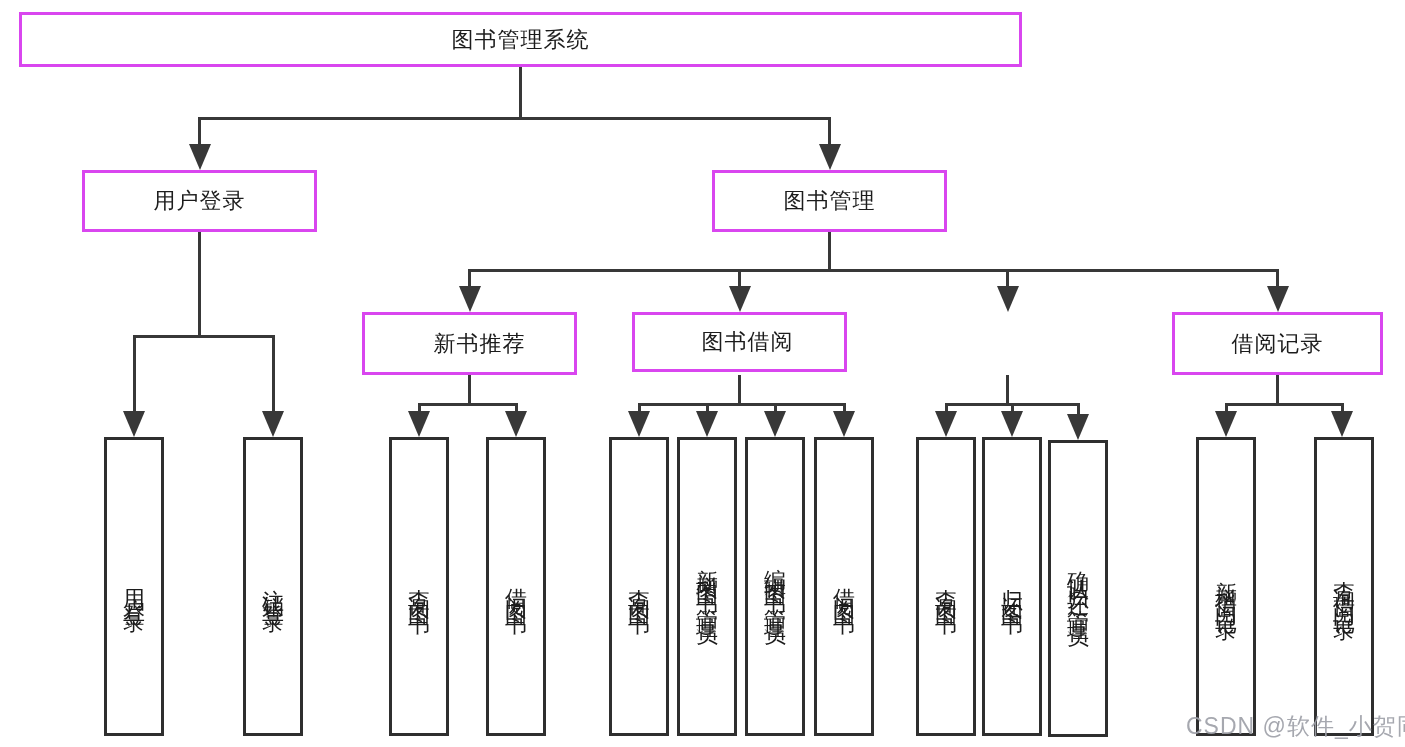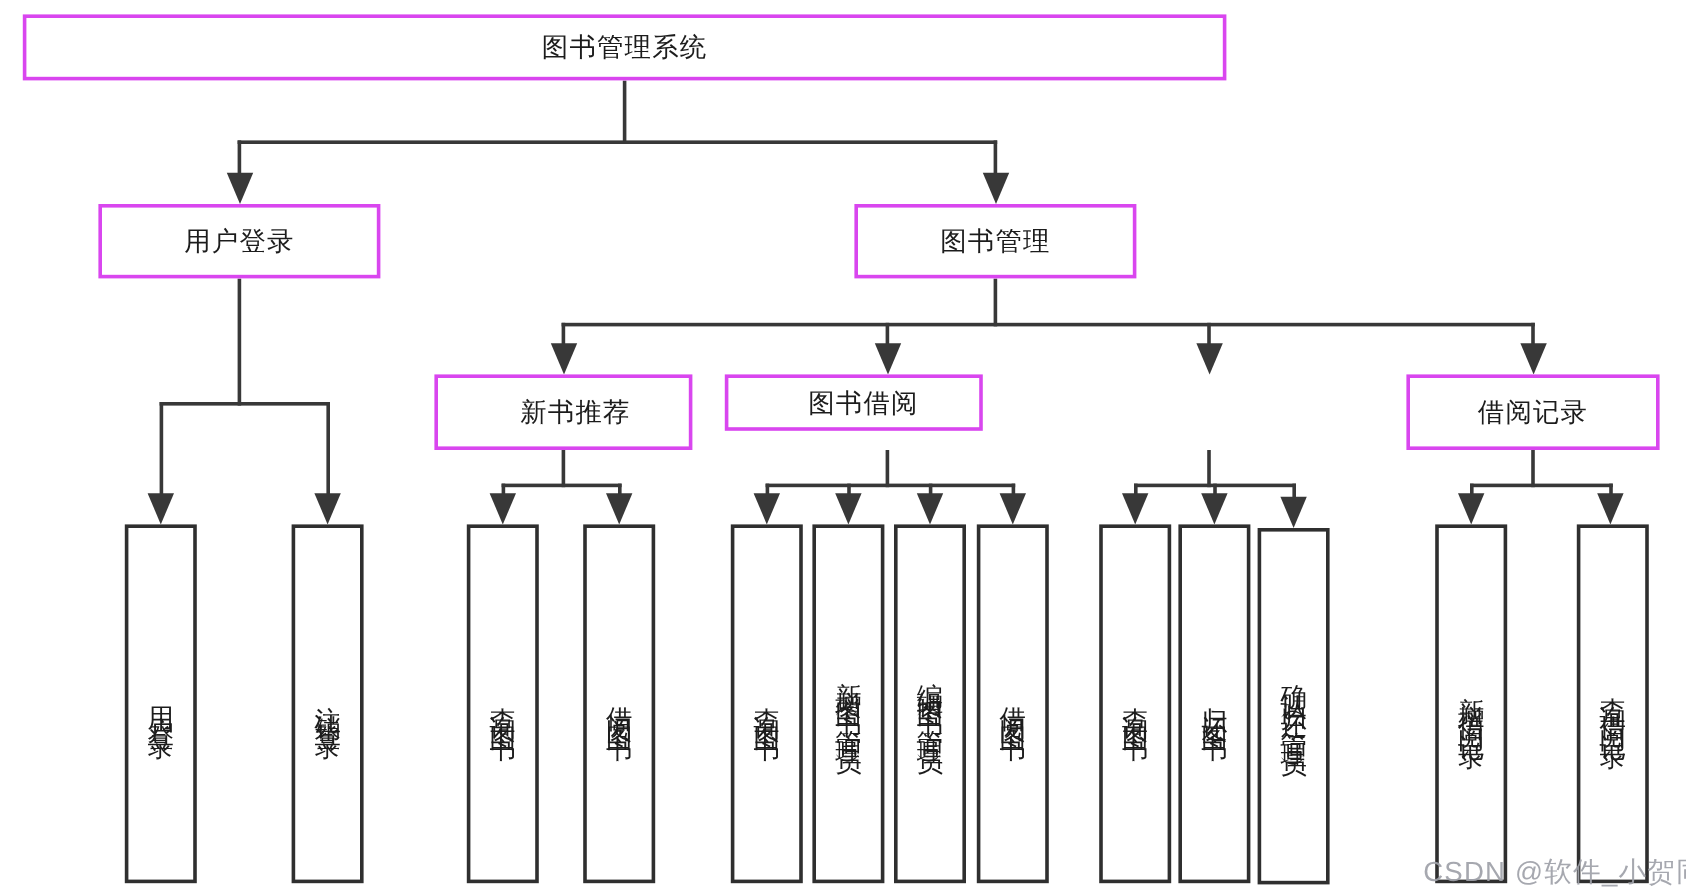--- a/index.html
+++ b/index.html
@@ -119,21 +119,21 @@
   <div class="arrow" style="left:996.5px; top:269px; height:43px;">
       <i class="shaft"></i>
       <i class="head"></i>
     </div>
   <div class="arrow" style="left:1266.5px; top:269px; height:43px;">
       <i class="shaft"></i>
       <i class="head"></i>
     </div>
 
   <div class="box" style="left:362px; top:312px; width:215px; height:63px;padding-left:20px;">新书推荐</div>
-  <div class="box" style="left:604px; top:312px; width:215px; height:47px;padding-left:16px;">图书借阅</div>
+  <div class="box" style="left:632px; top:312px; width:215px; height:60px;padding-left:16px;">图书借阅</div>
   <div class="box" style="left:1172px; top:312px; width:211px; height:63px;">借阅记录</div>
 
   <div class="v" style="left:468px; top:375px; height:31px;"></div>
   <div class="h" style="left:417.5px; top:403px; width:100px;"></div>
   <div class="arrow" style="left:408px; top:403px; height:34px;">
       <i class="shaft"></i>
       <i class="head"></i>
     </div>
   <div class="arrow" style="left:505px; top:403px; height:34px;">
       <i class="shaft"></i>

